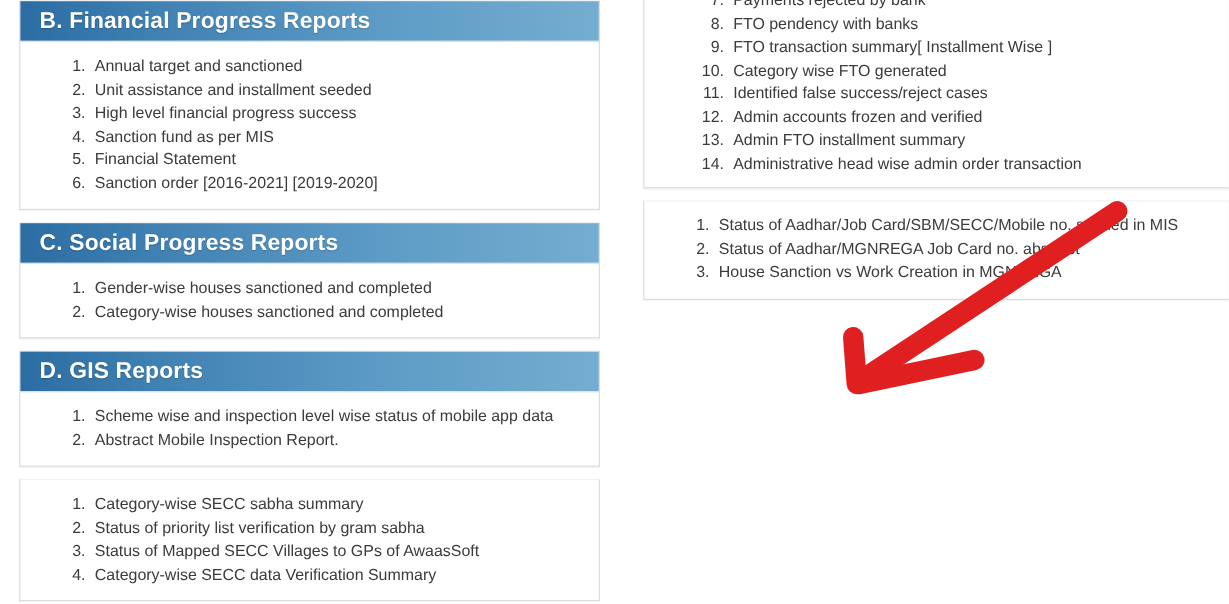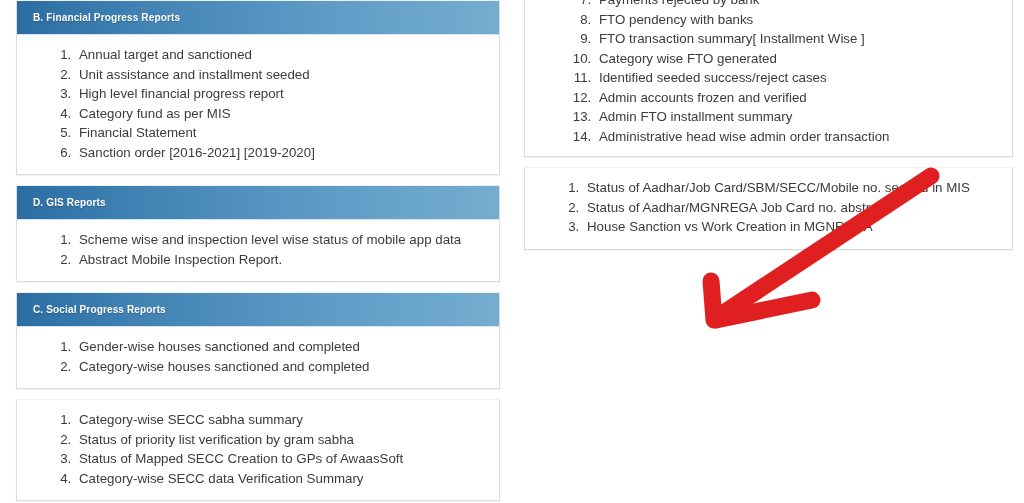--- a/index.html
+++ b/index.html
@@ -22,40 +22,40 @@
     inset: 0;
     width: 1024px;
     height: 503px;
   }
 
   .column {
     position: absolute;
     top: 0;
   }
   #left-column  { left: 16px;  width: 484px; }
-  #right-column { left: 524px; width: 489px; }
+  #right-column { left: 536px; width: 489px; }
 
   
   .panel {
     background: #ffffff;
     border: 1px solid #dddddd;
     border-top: 1px solid #eef2f5;
     box-sizing: border-box;
     margin-bottom: 10px;
     box-shadow: 0 1px 1px rgba(0,0,0,0.05);
   }
 
   .panel-heading {
     height: 33px;
     line-height: 33px;
     padding: 0 0 0 16px;
     background: linear-gradient(to right, #2b6ca3 0%, #3f80b2 22%, #5d9bc6 62%, #74adcf 100%);
     border-bottom: 1px solid #d7e3ec;
     color: #ffffff;
-    font-size: 10px;
+    font-size: 19px;
     font-weight: bold;
     letter-spacing: 0.15px;
     white-space: nowrap;
     overflow: hidden;
     text-shadow: 0 1px 1px rgba(0,0,0,0.22);
   }
 
   .panel-body {
     padding: 10px 14px 12px 14px;
   }
@@ -110,71 +110,71 @@
 <div id="page">
 
   <div class="column" id="left-column">
 
     <section class="panel">
       <div class="panel-heading">B. Financial Progress Reports</div>
       <div class="panel-body">
         <ol class="report-list">
           <li>Annual target and sanctioned</li>
           <li>Unit assistance and installment seeded</li>
-          <li>High level financial progress report</li>
-          <li>Category fund as per MIS</li>
+          <li>High level financial progress success</li>
+          <li>Sanction fund as per MIS</li>
           <li>Financial Statement</li>
           <li>Sanction order [2016-2021] [2019-2020]</li>
         </ol>
       </div>
     </section>
 
     <section class="panel">
+      <div class="panel-heading">C. Social Progress Reports</div>
+      <div class="panel-body">
+        <ol class="report-list">
+          <li>Gender-wise houses sanctioned and completed</li>
+          <li>Category-wise houses sanctioned and completed</li>
+        </ol>
+      </div>
+    </section>
+
+    <section class="panel">
       <div class="panel-heading">D. GIS Reports</div>
       <div class="panel-body">
         <ol class="report-list">
           <li>Scheme wise and inspection level wise status of mobile app data</li>
           <li>Abstract Mobile Inspection Report.</li>
         </ol>
       </div>
     </section>
 
     <section class="panel">
-      <div class="panel-heading">C. Social Progress Reports</div>
-      <div class="panel-body">
-        <ol class="report-list">
-          <li>Gender-wise houses sanctioned and completed</li>
-          <li>Category-wise houses sanctioned and completed</li>
-        </ol>
-      </div>
-    </section>
-
-    <section class="panel">
       <div class="panel-body">
         <ol class="report-list">
           <li>Category-wise SECC sabha summary</li>
           <li>Status of priority list verification by gram sabha</li>
-          <li>Status of Mapped SECC Creation to GPs of AwaasSoft</li>
+          <li>Status of Mapped SECC Villages to GPs of AwaasSoft</li>
           <li>Category-wise SECC data Verification Summary</li>
         </ol>
       </div>
     </section>
 
   </div>
 
   <div class="column" id="right-column">
 
     <section class="panel" id="clipped-list-panel">
       <div class="panel-body">
         <ol class="report-list wide-numbers" start="7">
           <li>Payments rejected by bank</li>
           <li>FTO pendency with banks</li>
           <li>FTO transaction summary[ Installment Wise ]</li>
           <li>Category wise FTO generated</li>
-          <li>Identified seeded success/reject cases</li>
+          <li>Identified false success/reject cases</li>
           <li>Admin accounts frozen and verified</li>
           <li>Admin FTO installment summary</li>
           <li>Administrative head wise admin order transaction</li>
         </ol>
       </div>
     </section>
 
     <section class="panel">
       <div class="panel-body">
         <ol class="report-list">

